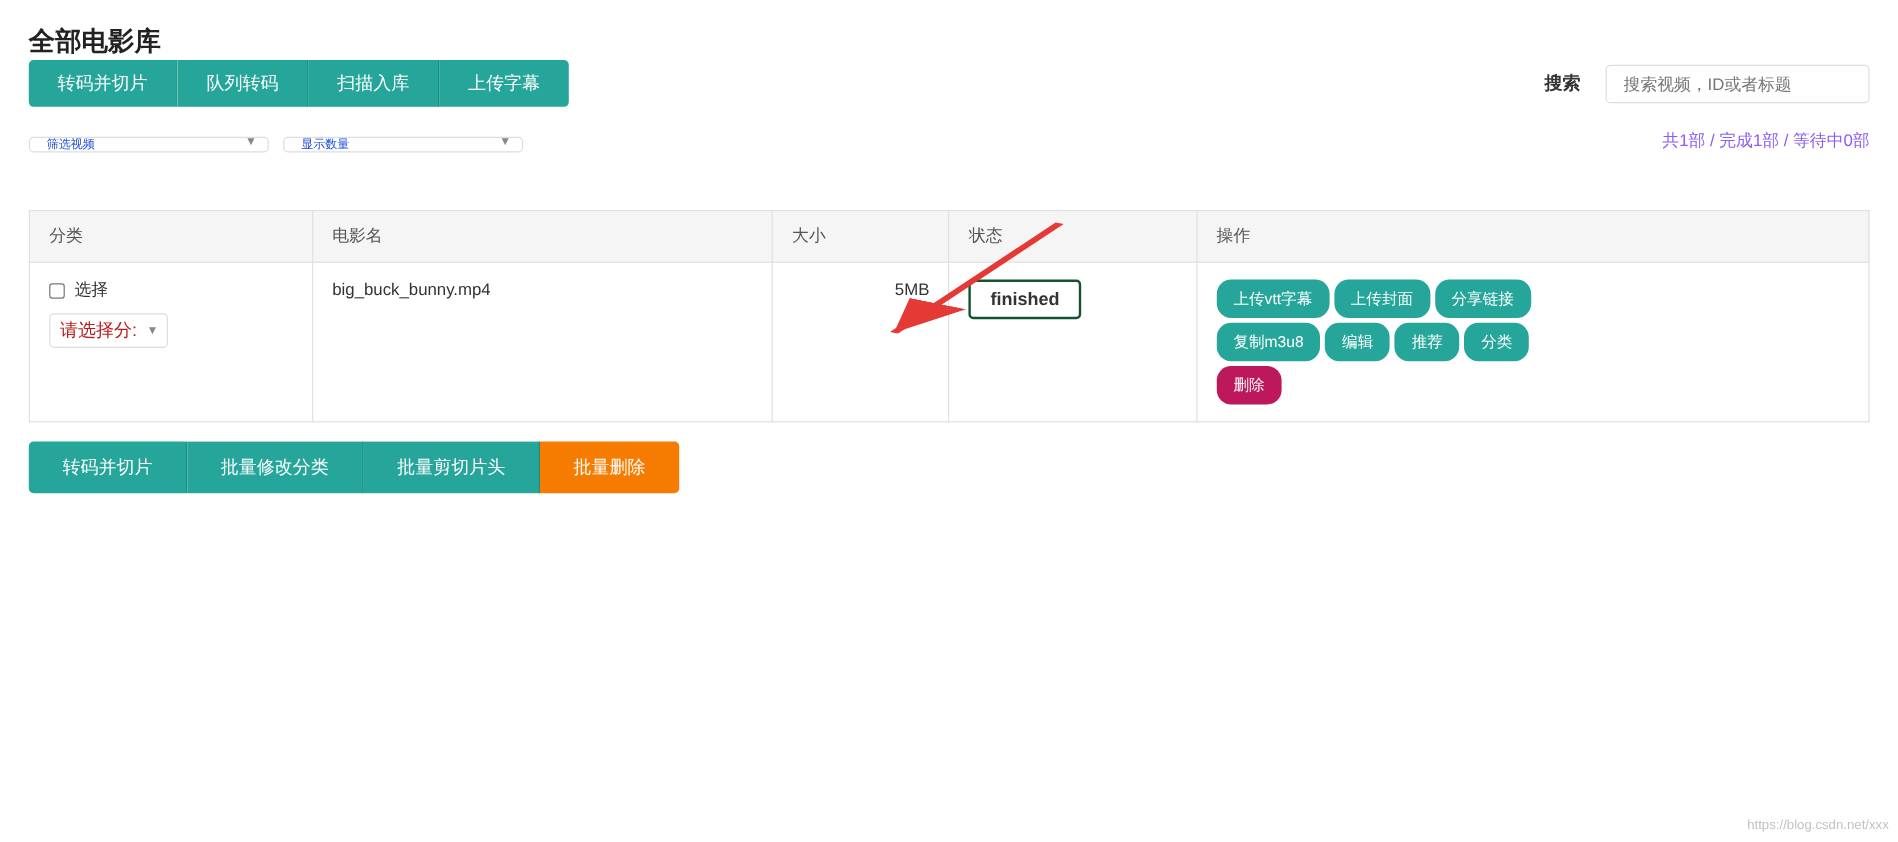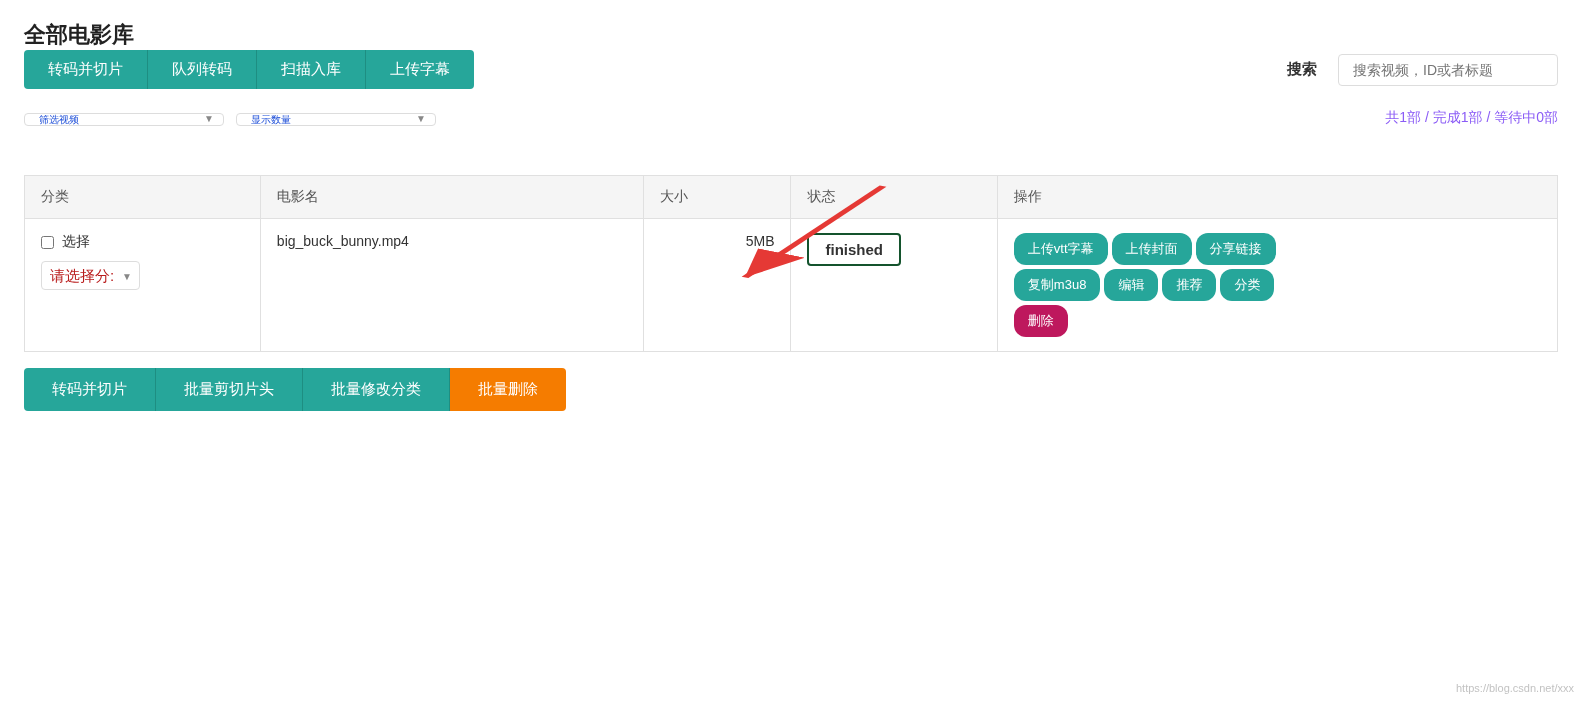--- a/index.html
+++ b/index.html
@@ -335,19 +335,19 @@
               <button class="action-btn danger">删除</button>
             </div>
           </td>
         </tr>
       </tbody>
     </table>
   </div>
 
   <div class="bottom-toolbar" style="margin-top:16px;">
     <button class="bottom-btn">转码并切片</button>
+    <button class="bottom-btn">批量修改分类</button>
     <button class="bottom-btn">批量剪切片头</button>
-    <button class="bottom-btn">批量修改分类</button>
     <button class="bottom-btn danger">批量删除</button>
   </div>
 
   <div style="position:fixed;bottom:8px;right:8px;font-size:11px;color:#999;opacity:0.6;">https://blog.csdn.net/xxx</div>
 </div>
 
 </body></html>

